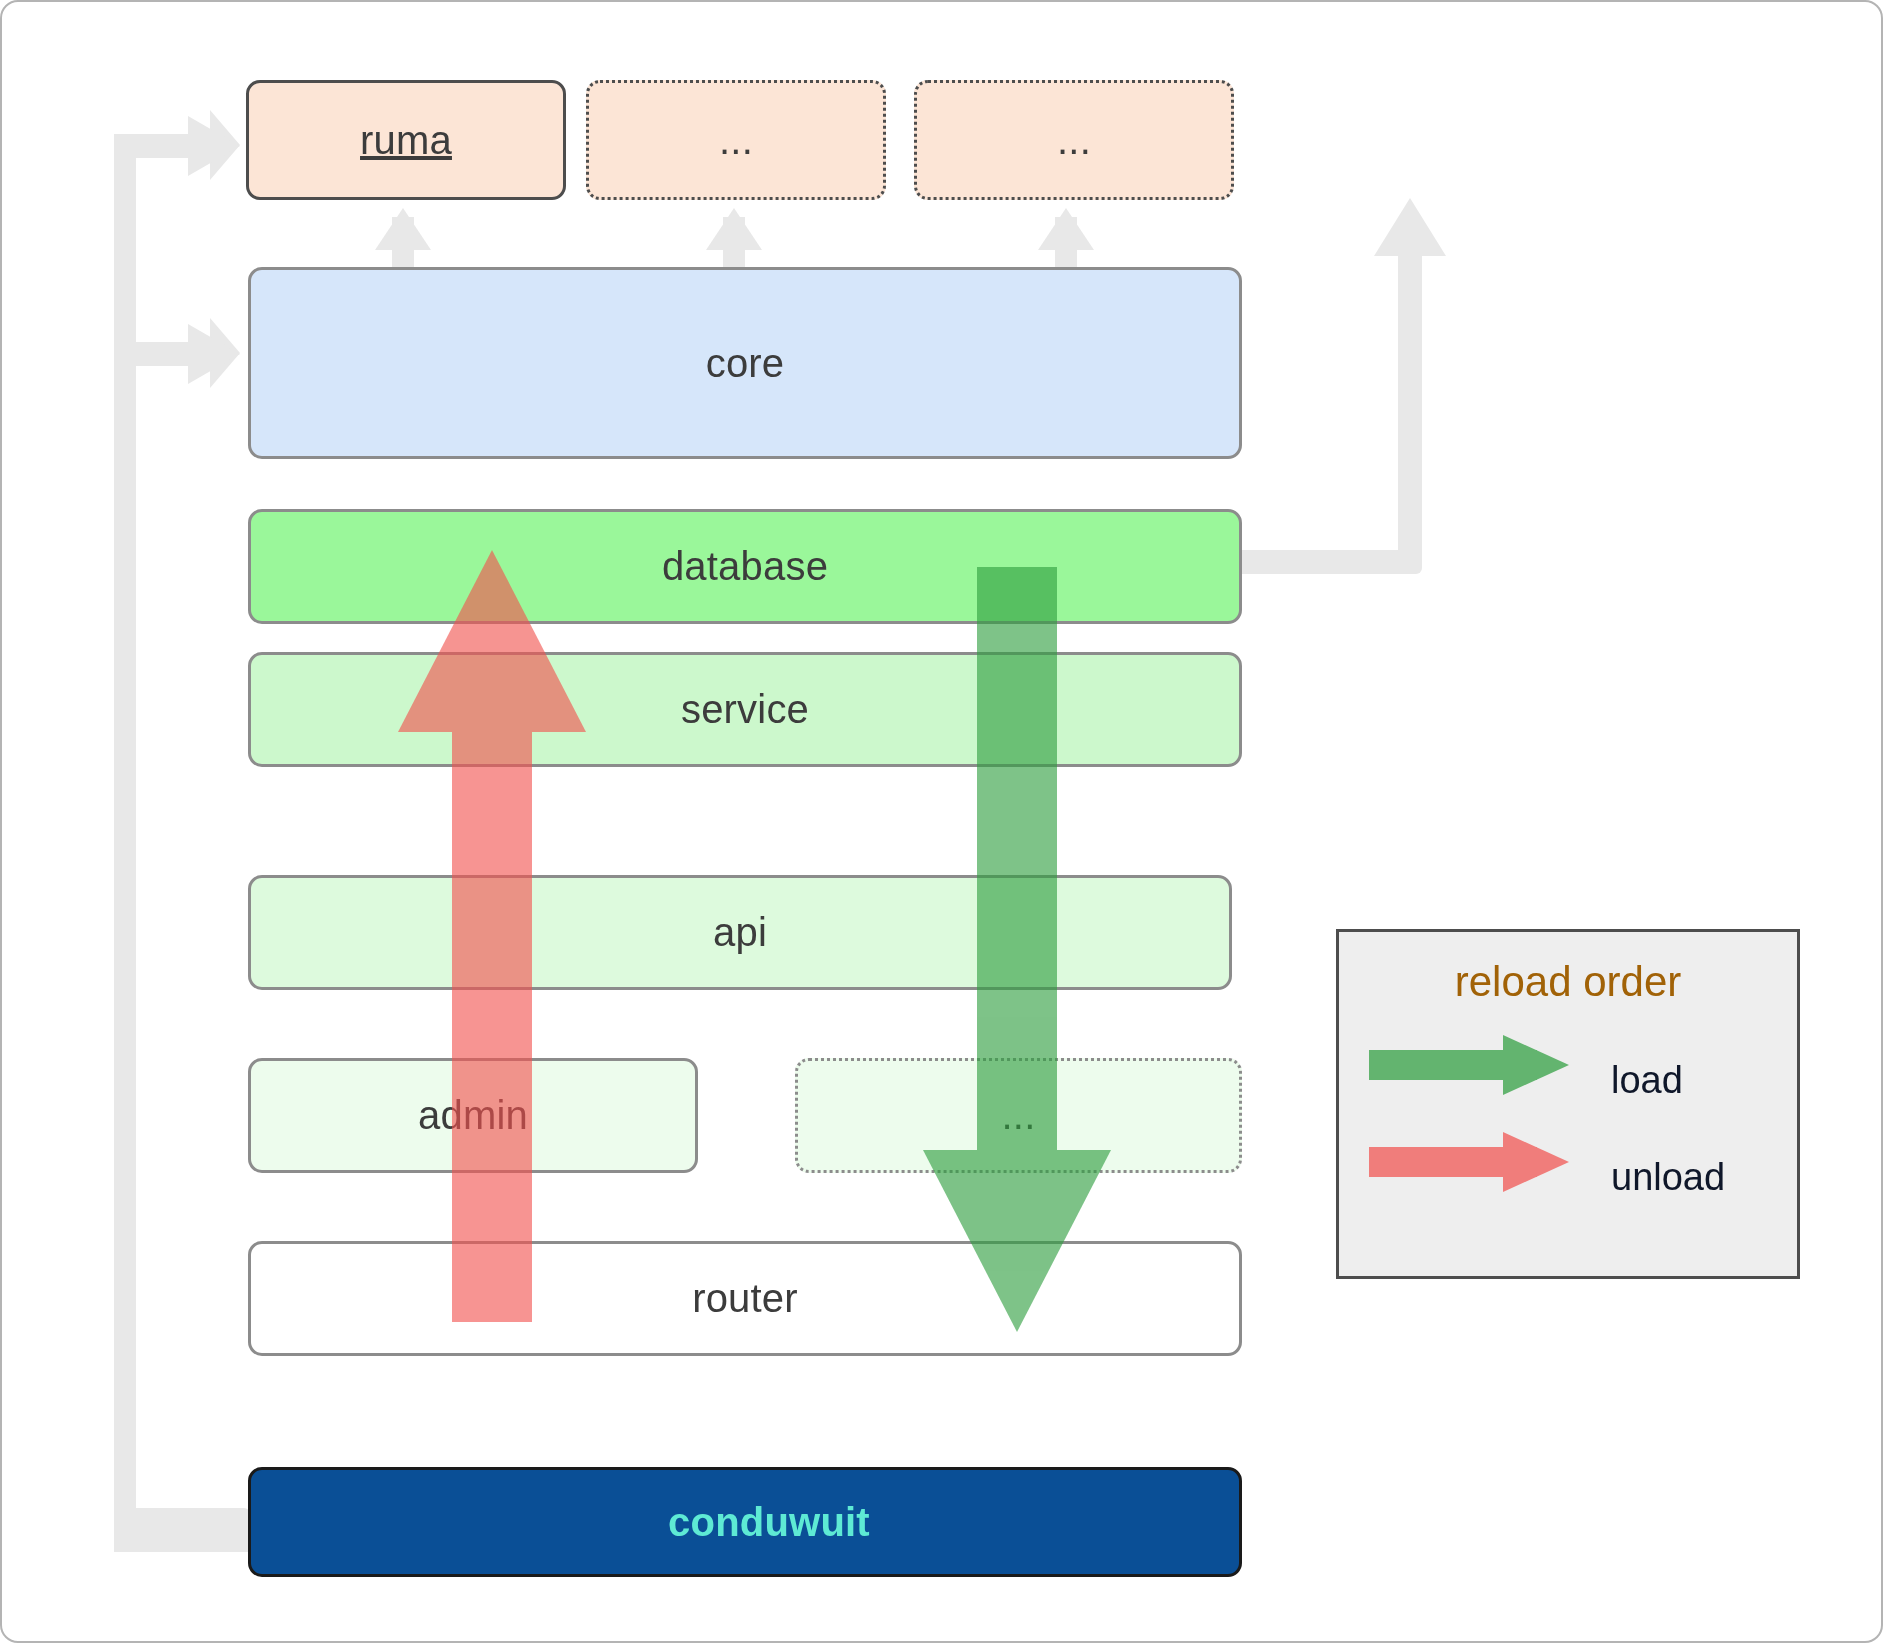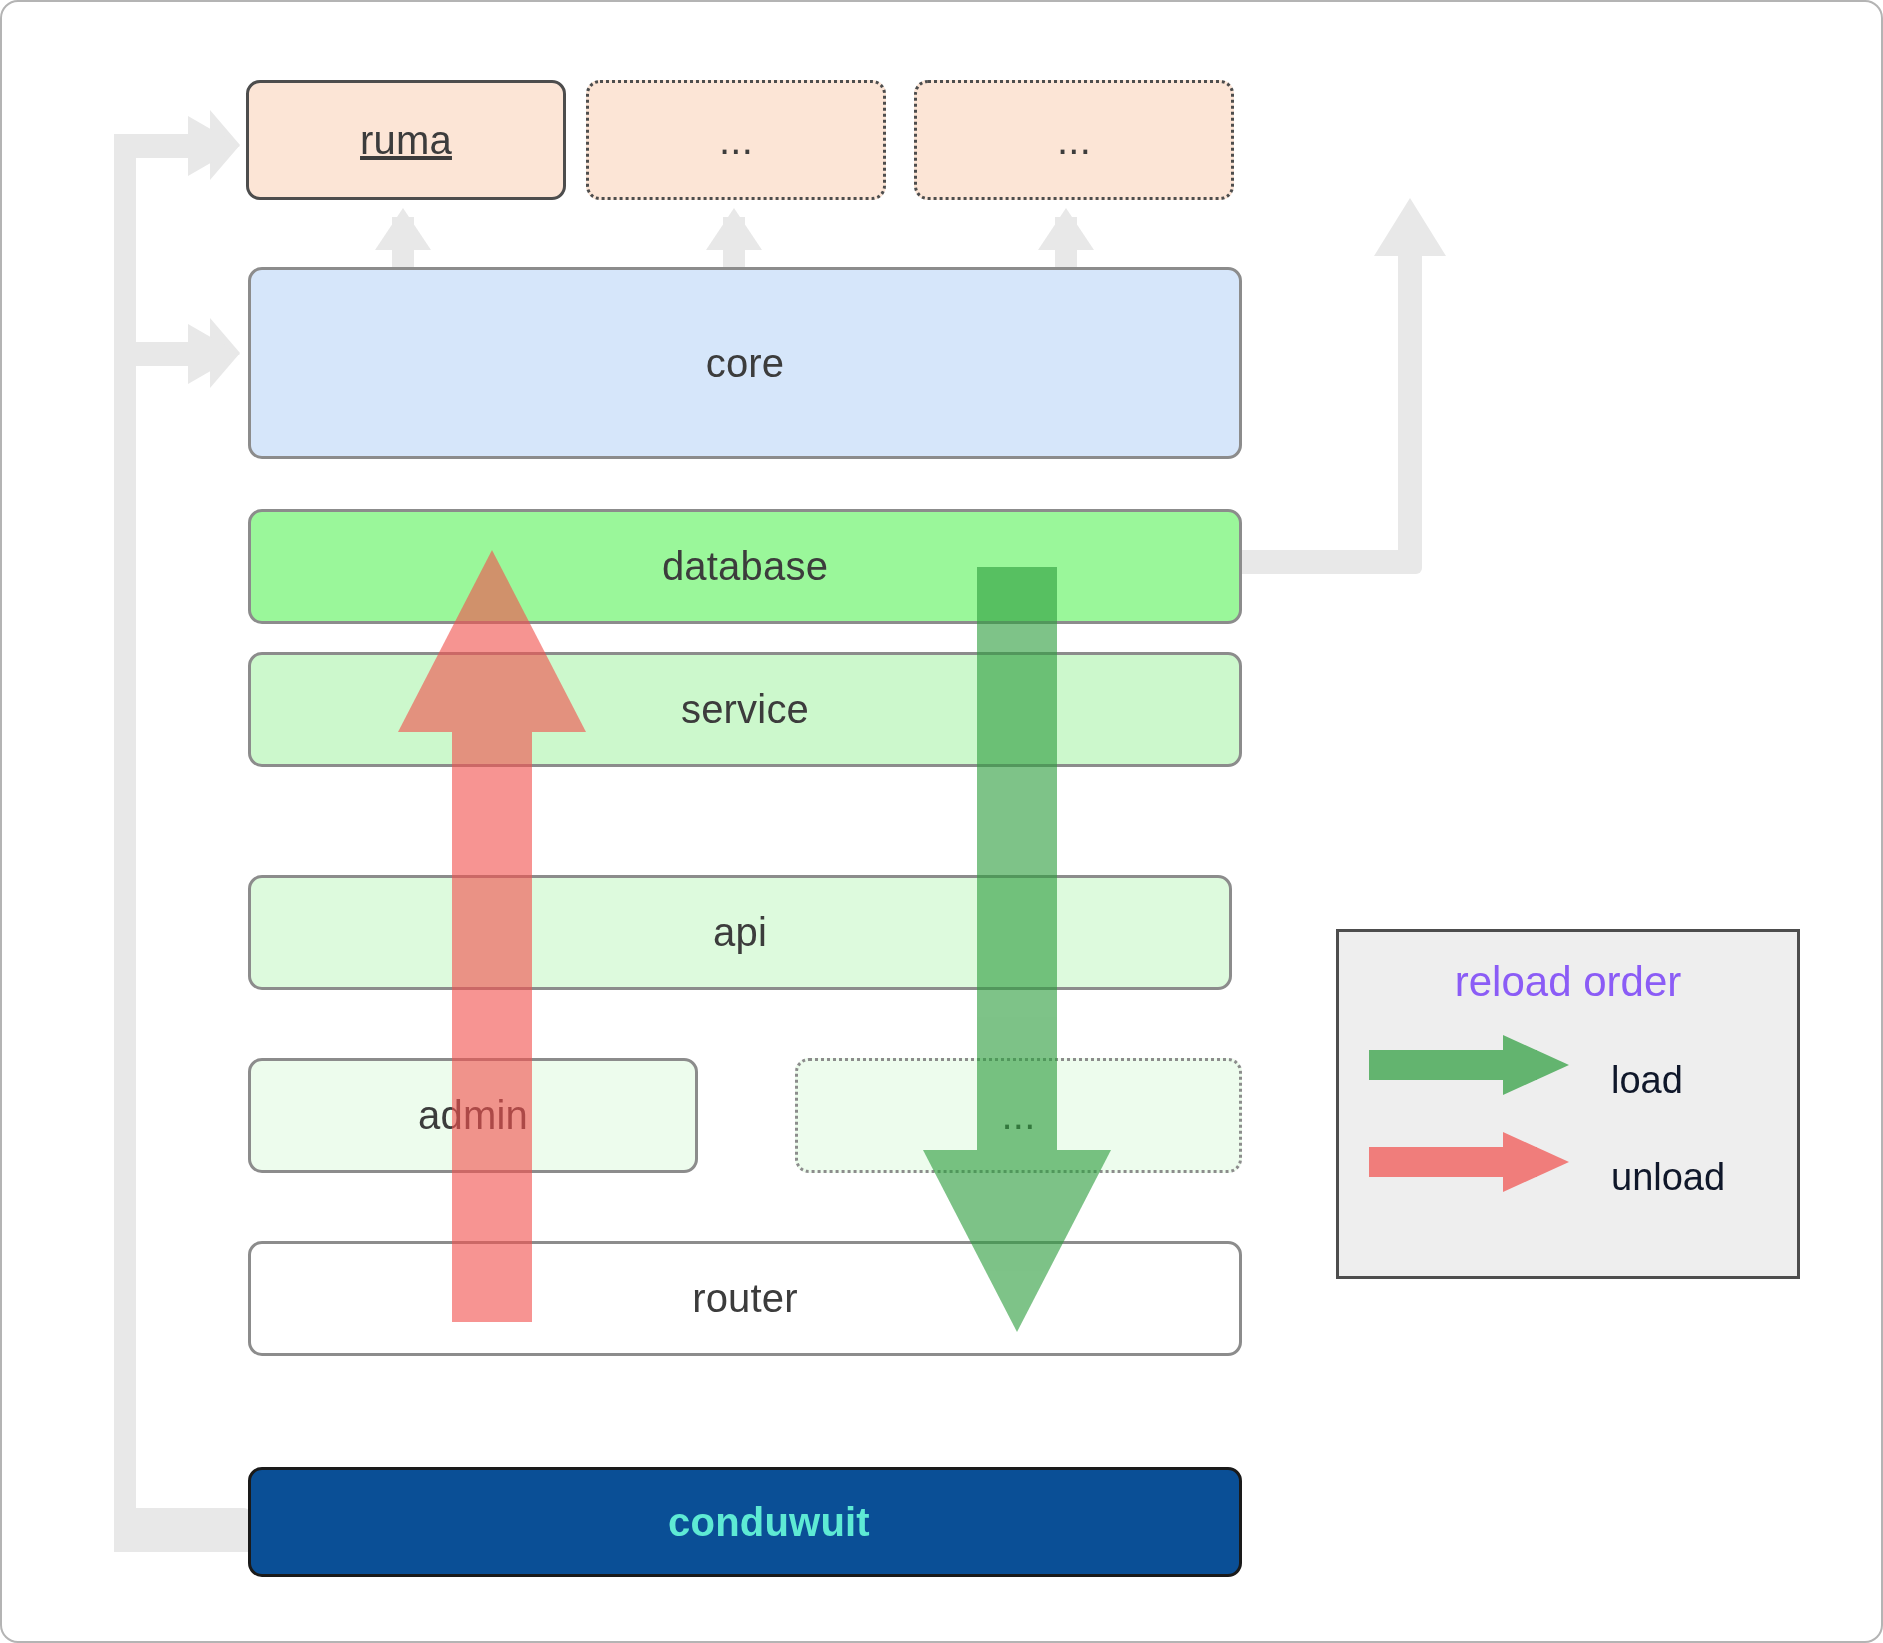--- a/index.html
+++ b/index.html
@@ -59,21 +59,21 @@
     position: absolute;
     background: #eeeeee;
     border: 3px solid #4d4d4d;
     box-sizing: border-box;
   }
   .legend-title {
     position: absolute;
     width: 100%;
     text-align: center;
     font-size: 42px;
-    color: #8b5cf6;
+    color: #a16207;
   }
   .legend-label {
     position: absolute;
     font-size: 38px;
     color: #0f172a;
     margin-top: 17px;
   }
   svg.overlay {
     position: absolute;
     left: 0;

